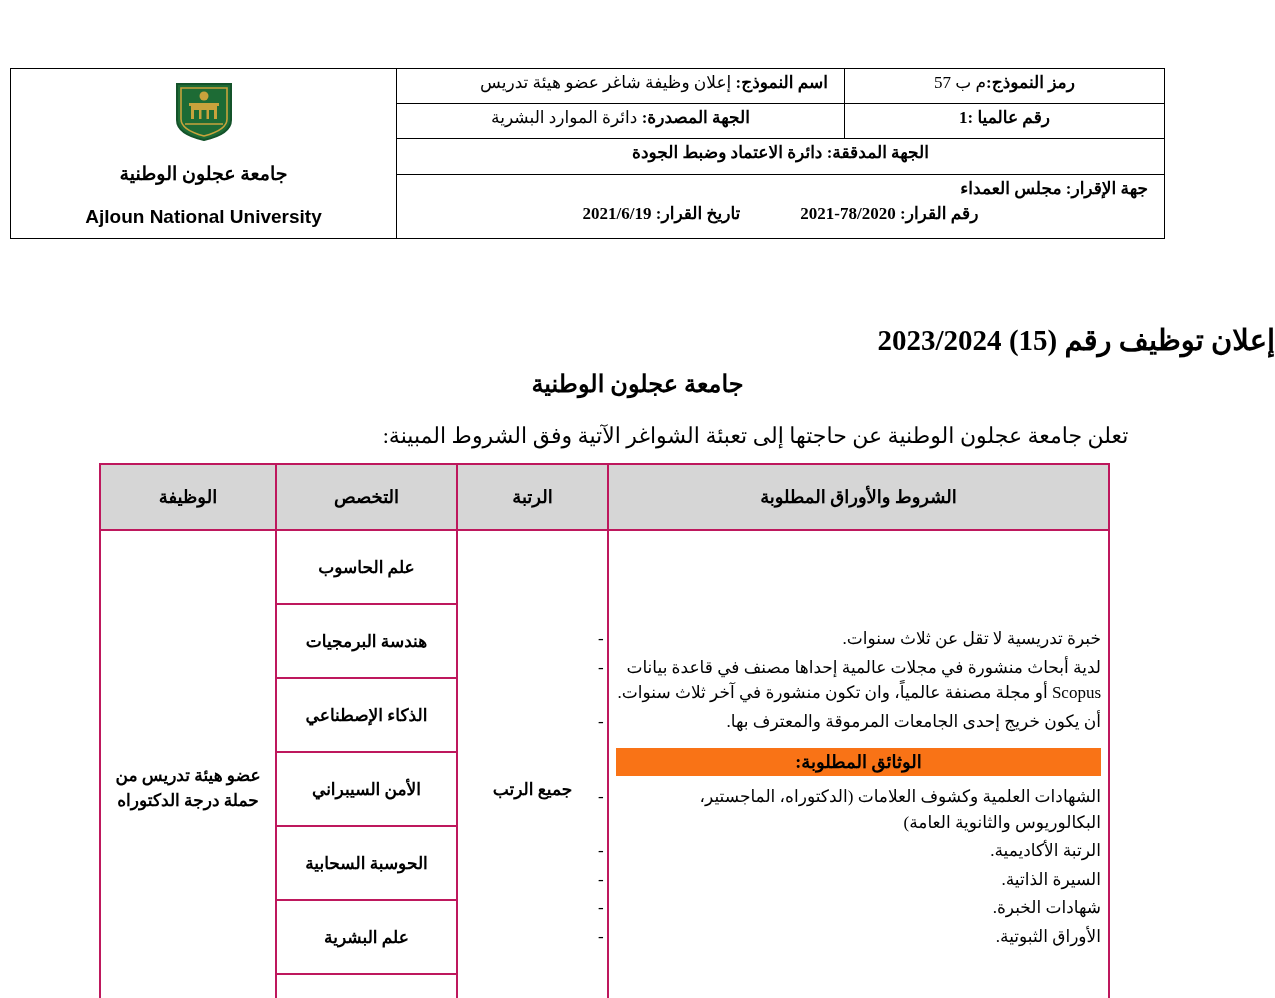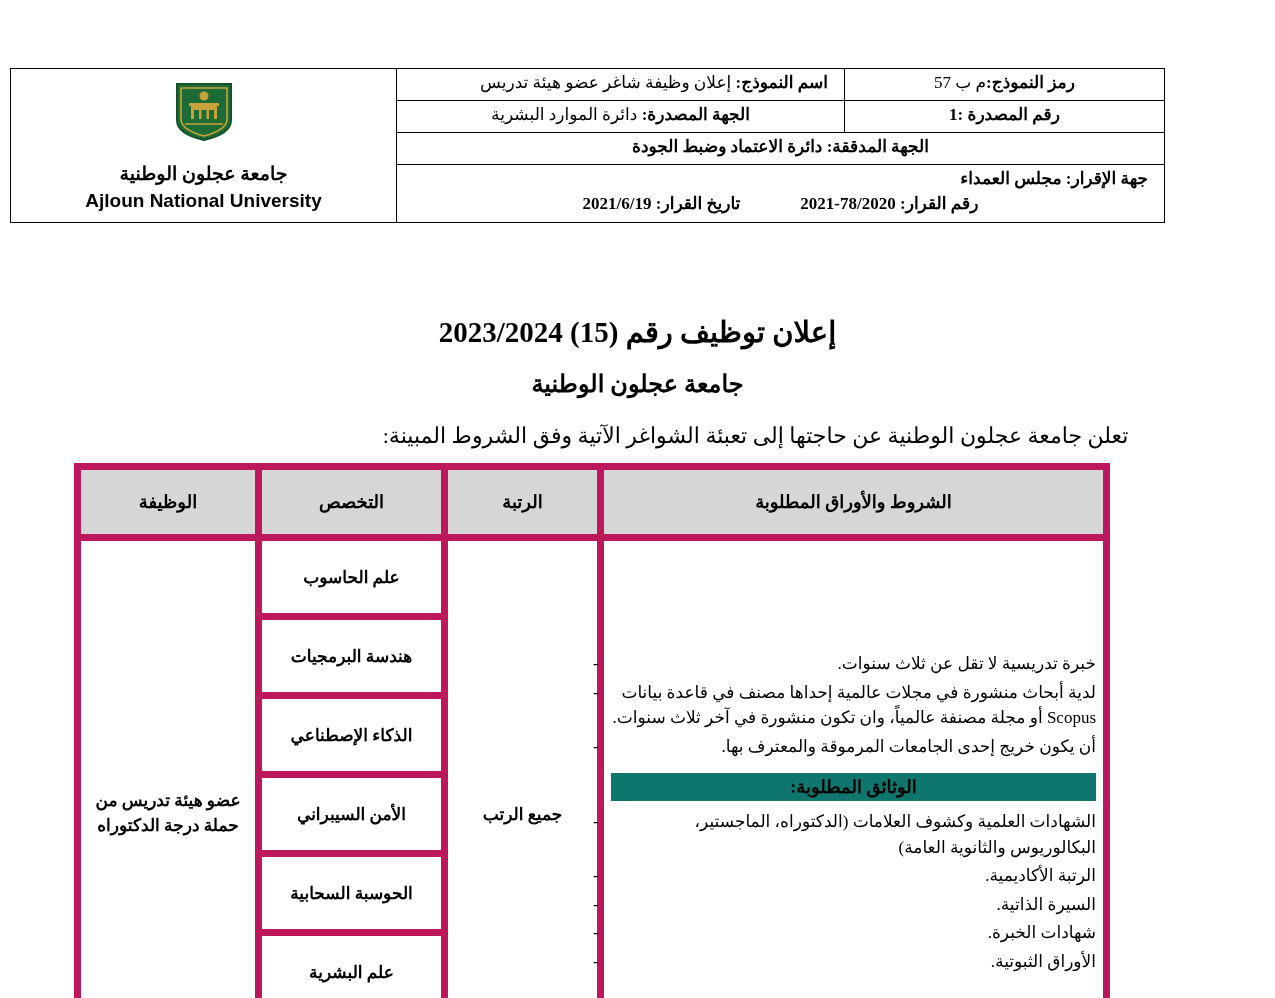--- a/index.html
+++ b/index.html
@@ -56,42 +56,41 @@
   .uni-ar {
     font-size: 19px;
     font-weight: bold;
     margin-top: 12px;
     letter-spacing: 0;
   }
   .uni-en {
     font-size: 19px;
     font-weight: bold;
     font-family: "Liberation Sans", sans-serif;
-    margin-top: 1px;
+    margin-top: 17px;
     margin-bottom: 6px;
   }
 
   .row-approval {
     font-size: 17px;
   }
   .approval-line2 {
     display: flex;
     justify-content: center;
     gap: 60px;
     direction: rtl;
     margin-top: 2px;
   }
 
   
   .doc-title {
     position: absolute;
-    top: 315px;
+    top: 323px;
     left: 0;
     width: 1275px;
-    text-align: center;
     font-size: 29px;
     font-weight: bold;
   }
   .doc-subtitle {
     position: absolute;
     top: 370px;
     left: 0;
     width: 1275px;
     text-align: center;
     font-size: 24px;
@@ -109,21 +108,21 @@
   
   .main-table {
     position: absolute;
     top: 463px;
     right: 165px;
     width: 945px;
     border-collapse: collapse;
     table-layout: fixed;
   }
   .main-table th, .main-table td {
-    border: 7px solid #be185d;
+    border: 2px solid #be185d;
     padding: 4px 7px;
     font-size: 17px;
     vertical-align: middle;
   }
   .main-table thead th {
     background: #d6d6d6;
     height: 56px;
     font-weight: bold;
     text-align: center;
     font-size: 18px;
@@ -171,21 +170,21 @@
   .cond-list li .dash {
     position: absolute;
     left: -18px;
     top: 0;
   }
   .cond-list li .txt {
     display: block;
     font-family: Liberation Serif, serif;
   }
   .docs-heading {
-    background: #0f766e;
+    background: #f97316;
     font-weight: bold;
     font-size: 18px;
     text-align: center;
     padding: 3px 6px;
     margin: 14px 0 8px 0;
   }
 </style>
 </head>
 <body>
 
@@ -214,21 +213,21 @@
             <circle cx="33" cy="16" r="4.5" fill="#c8a33c"></circle>
             <path d="M14 44 H52" stroke="#c8a33c" stroke-width="1.4"></path>
           </svg>
         </span>
         <div class="uni-ar">جامعة عجلون الوطنية</div>
         <div class="uni-en">Ajloun  National University</div>
       </td>
     </tr>
     <tr>
       <td class="hdr-code">
-        <span class="bold">رقم المصدرة :</span><span class="bold">1</span>
+        <span class="bold">رقم عالميا :</span><span class="bold">1</span>
       </td>
       <td class="hdr-wide">
         <span class="bold">الجهة المصدرة:</span>
         <span>دائرة الموارد البشرية</span>
       </td>
     </tr>
     <tr>
       <td class="hdr-wide" colspan="2">
         <span class="bold">الجهة المدققة:</span>
         <span class="bold">دائرة الاعتماد وضبط الجودة</span>

